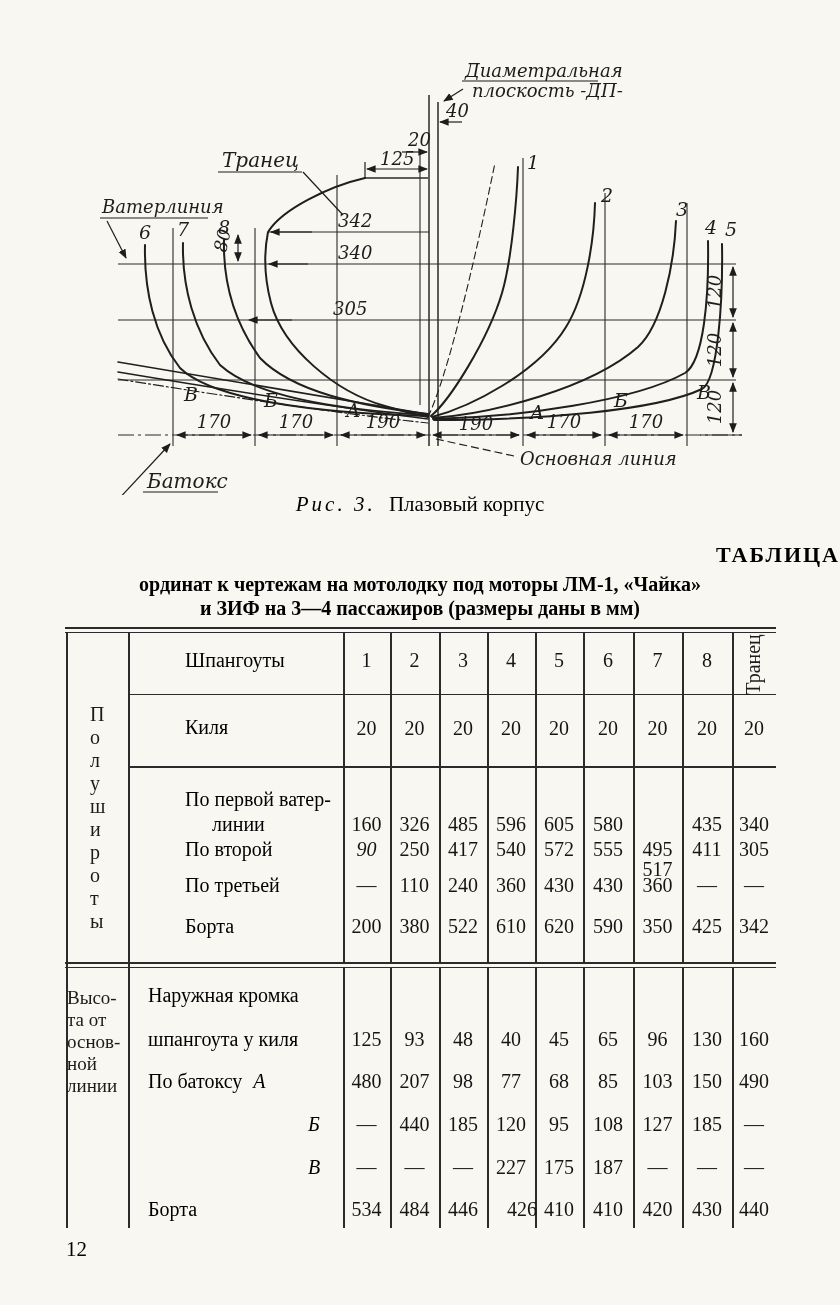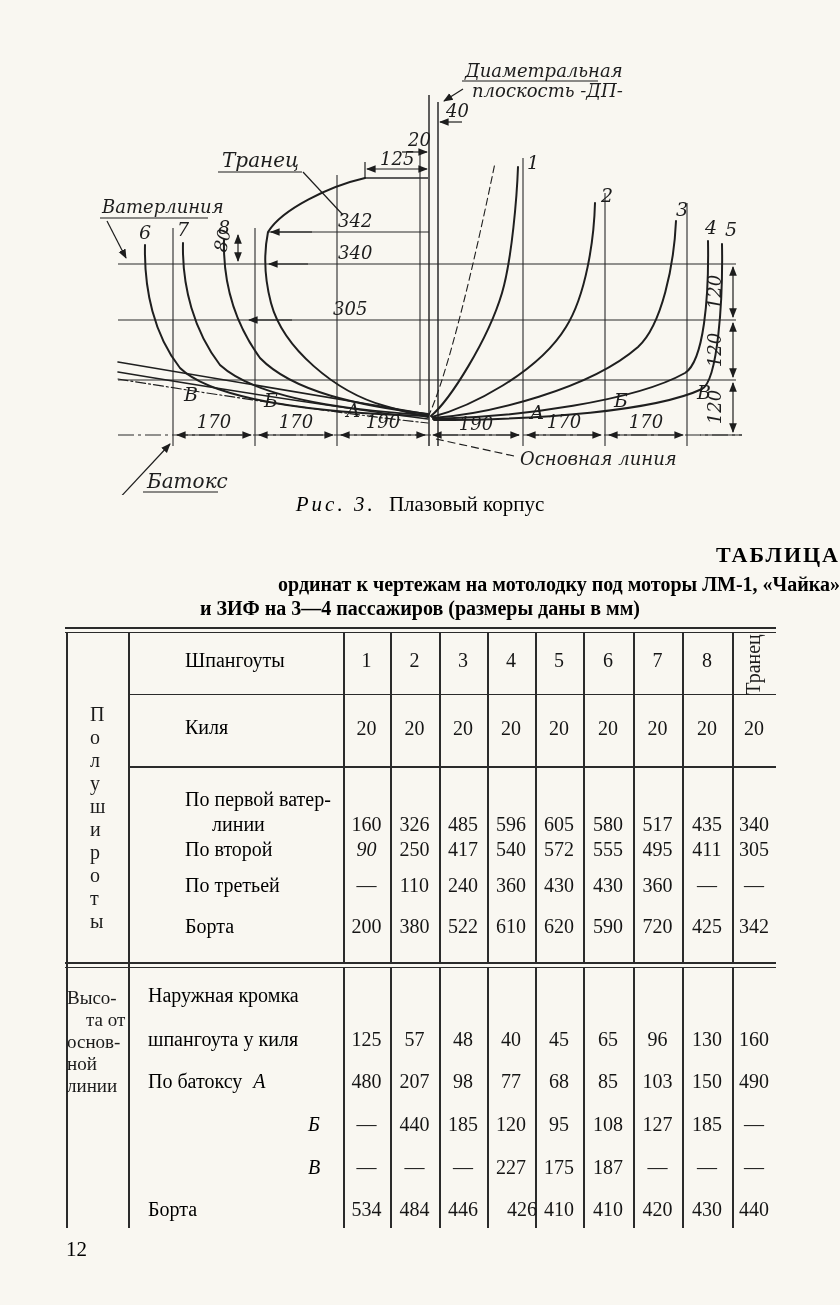--- a/index.html
+++ b/index.html
@@ -132,21 +132,21 @@
         <text x="647" y="354">В</text>
       </g>
     </g>
   </svg>
 
   <div class="lbl center" style="top:492px;font-size:21px;">
     <span class="ital" style="letter-spacing:3px;">Рис. 3.</span>
     <span style="margin-left:8px;">Плазовый корпус</span>
   </div>
   <div class="lbl center bold" style="top:542px;font-size:22px;letter-spacing:2px;text-align:right;">ТАБЛИЦА</div>
-  <div class="lbl center bold" style="top:573px;font-size:20px;text-align:right;">ординат к чертежам на мотолодку под моторы  ЛМ-1,  «Чайка»</div>
+  <div class="lbl center bold" style="top:573px;font-size:20px;">ординат к чертежам на мотолодку под моторы  ЛМ-1,  «Чайка»</div>
   <div class="lbl center bold" style="top:597px;font-size:20px;">и  ЗИФ  на 3—4 пассажиров  (размеры даны в мм)</div>
 
   <div>
 
     <div class="hline" style="left:65px;top:627px;width:711px;height:2px;"></div>
     <div class="hline" style="left:65px;top:632px;width:711px;height:1px;"></div>
     <div class="hline" style="left:128px;top:694px;width:648px;height:1px;"></div>
     <div class="hline" style="left:128px;top:766px;width:648px;height:2px;"></div>
     <div class="hline" style="left:65px;top:962px;width:711px;height:2px;"></div>
     <div class="hline" style="left:65px;top:967px;width:711px;height:1px;"></div>
@@ -207,21 +207,21 @@
         <span class="cell" style="left: 582px; top: 717px;">20</span>
         <span class="cell" style="left: 631.5px; top: 717px;">20</span>
         <span class="cell" style="left: 681px; top: 717px;">20</span>
         <span class="cell" style="left: 728px; top: 717px;">20</span>
         <span class="cell" style="left: 340.5px; top: 813px;">160</span>
         <span class="cell" style="left: 388.5px; top: 813px;">326</span>
         <span class="cell" style="left: 437px; top: 813px;">485</span>
         <span class="cell" style="left: 485px; top: 813px;">596</span>
         <span class="cell" style="left: 533px; top: 813px;">605</span>
         <span class="cell" style="left: 582px; top: 813px;">580</span>
-        <span class="cell" style="left: 631.5px; top: 813px;">517</span>
+        <span class="cell" style="left: 631.5px; top: 858px;">517</span>
         <span class="cell" style="left: 681px; top: 813px;">435</span>
         <span class="cell" style="left: 728px; top: 813px;">340</span>
         <span class="cell" style="left: 340.5px; top: 838px; font-style: italic;">90</span>
         <span class="cell" style="left: 388.5px; top: 838px;">250</span>
         <span class="cell" style="left: 437px; top: 838px;">417</span>
         <span class="cell" style="left: 485px; top: 838px; text-align: center;">540</span>
         <span class="cell" style="left: 533px; top: 838px;">572</span>
         <span class="cell" style="left: 582px; top: 838px;">555</span>
         <span class="cell" style="left: 631.5px; top: 838px;">495</span>
         <span class="cell" style="left: 681px; top: 838px;">411</span>
@@ -234,25 +234,25 @@
         <span class="cell" style="left: 582px; top: 874px;">430</span>
         <span class="cell" style="left: 631.5px; top: 874px;">360</span>
         <span class="cell" style="left: 681px; top: 874px;">—</span>
         <span class="cell" style="left: 728px; top: 874px;">—</span>
         <span class="cell" style="left: 340.5px; top: 915px;">200</span>
         <span class="cell" style="left: 388.5px; top: 915px;">380</span>
         <span class="cell" style="left: 437px; top: 915px;">522</span>
         <span class="cell" style="left: 485px; top: 915px;">610</span>
         <span class="cell" style="left: 533px; top: 915px;">620</span>
         <span class="cell" style="left: 582px; top: 915px;">590</span>
-        <span class="cell" style="left: 631.5px; top: 915px;">720</span>
+        <span class="cell" style="left: 631.5px; top: 915px;">350</span>
         <span class="cell" style="left: 681px; top: 915px;">425</span>
         <span class="cell" style="left: 728px; top: 915px;">342</span>
         <span class="cell" style="left: 340.5px; top: 1028px;">125</span>
-        <span class="cell" style="left: 388.5px; top: 1028px;">57</span>
+        <span class="cell" style="left: 388.5px; top: 1028px;">93</span>
         <span class="cell" style="left: 437px; top: 1028px;">48</span>
         <span class="cell" style="left: 485px; top: 1028px;">40</span>
         <span class="cell" style="left: 533px; top: 1028px;">45</span>
         <span class="cell" style="left: 582px; top: 1028px;">65</span>
         <span class="cell" style="left: 631.5px; top: 1028px;">96</span>
         <span class="cell" style="left: 681px; top: 1028px;">130</span>
         <span class="cell" style="left: 728px; top: 1028px;">160</span>
         <span class="cell" style="left: 340.5px; top: 1070px;">480</span>
         <span class="cell" style="left: 388.5px; top: 1070px;">207</span>
         <span class="cell" style="left: 437px; top: 1070px;">98</span>
@@ -293,21 +293,21 @@
         <div class="schar" style="left: 90px; top: 726px;">о</div>
         <div class="schar" style="left: 90px; top: 749px;">л</div>
         <div class="schar" style="left: 90px; top: 772px;">у</div>
         <div class="schar" style="left: 90px; top: 795px;">ш</div>
         <div class="schar" style="left: 90px; top: 818px;">и</div>
         <div class="schar" style="left: 90px; top: 841px;">р</div>
         <div class="schar" style="left: 90px; top: 864px;">о</div>
         <div class="schar" style="left: 90px; top: 887px;">т</div>
         <div class="schar" style="left: 90px; top: 910px;">ы</div>
         <div class="schar" style="left: 67px; top: 987px; font-size: 19px;">Высо-</div>
-        <div class="schar" style="left: 67px; top: 1009px; font-size: 19px; padding-left: 19px;">та от</div>
+        <div class="schar" style="left: 67px; top: 1009px; font-size: 19px;">та от</div>
         <div class="schar" style="left: 67px; top: 1031px; font-size: 19px;">основ-</div>
         <div class="schar" style="left: 67px; top: 1053px; font-size: 19px;">ной</div>
         <div class="schar" style="left: 67px; top: 1075px; font-size: 19px;">линии</div>
       </div>
   </div>
 
   <div class="lbl" style="left:66px;top:1237px;font-size:21px;">12</div>
 </div>
 
 </body></html>

